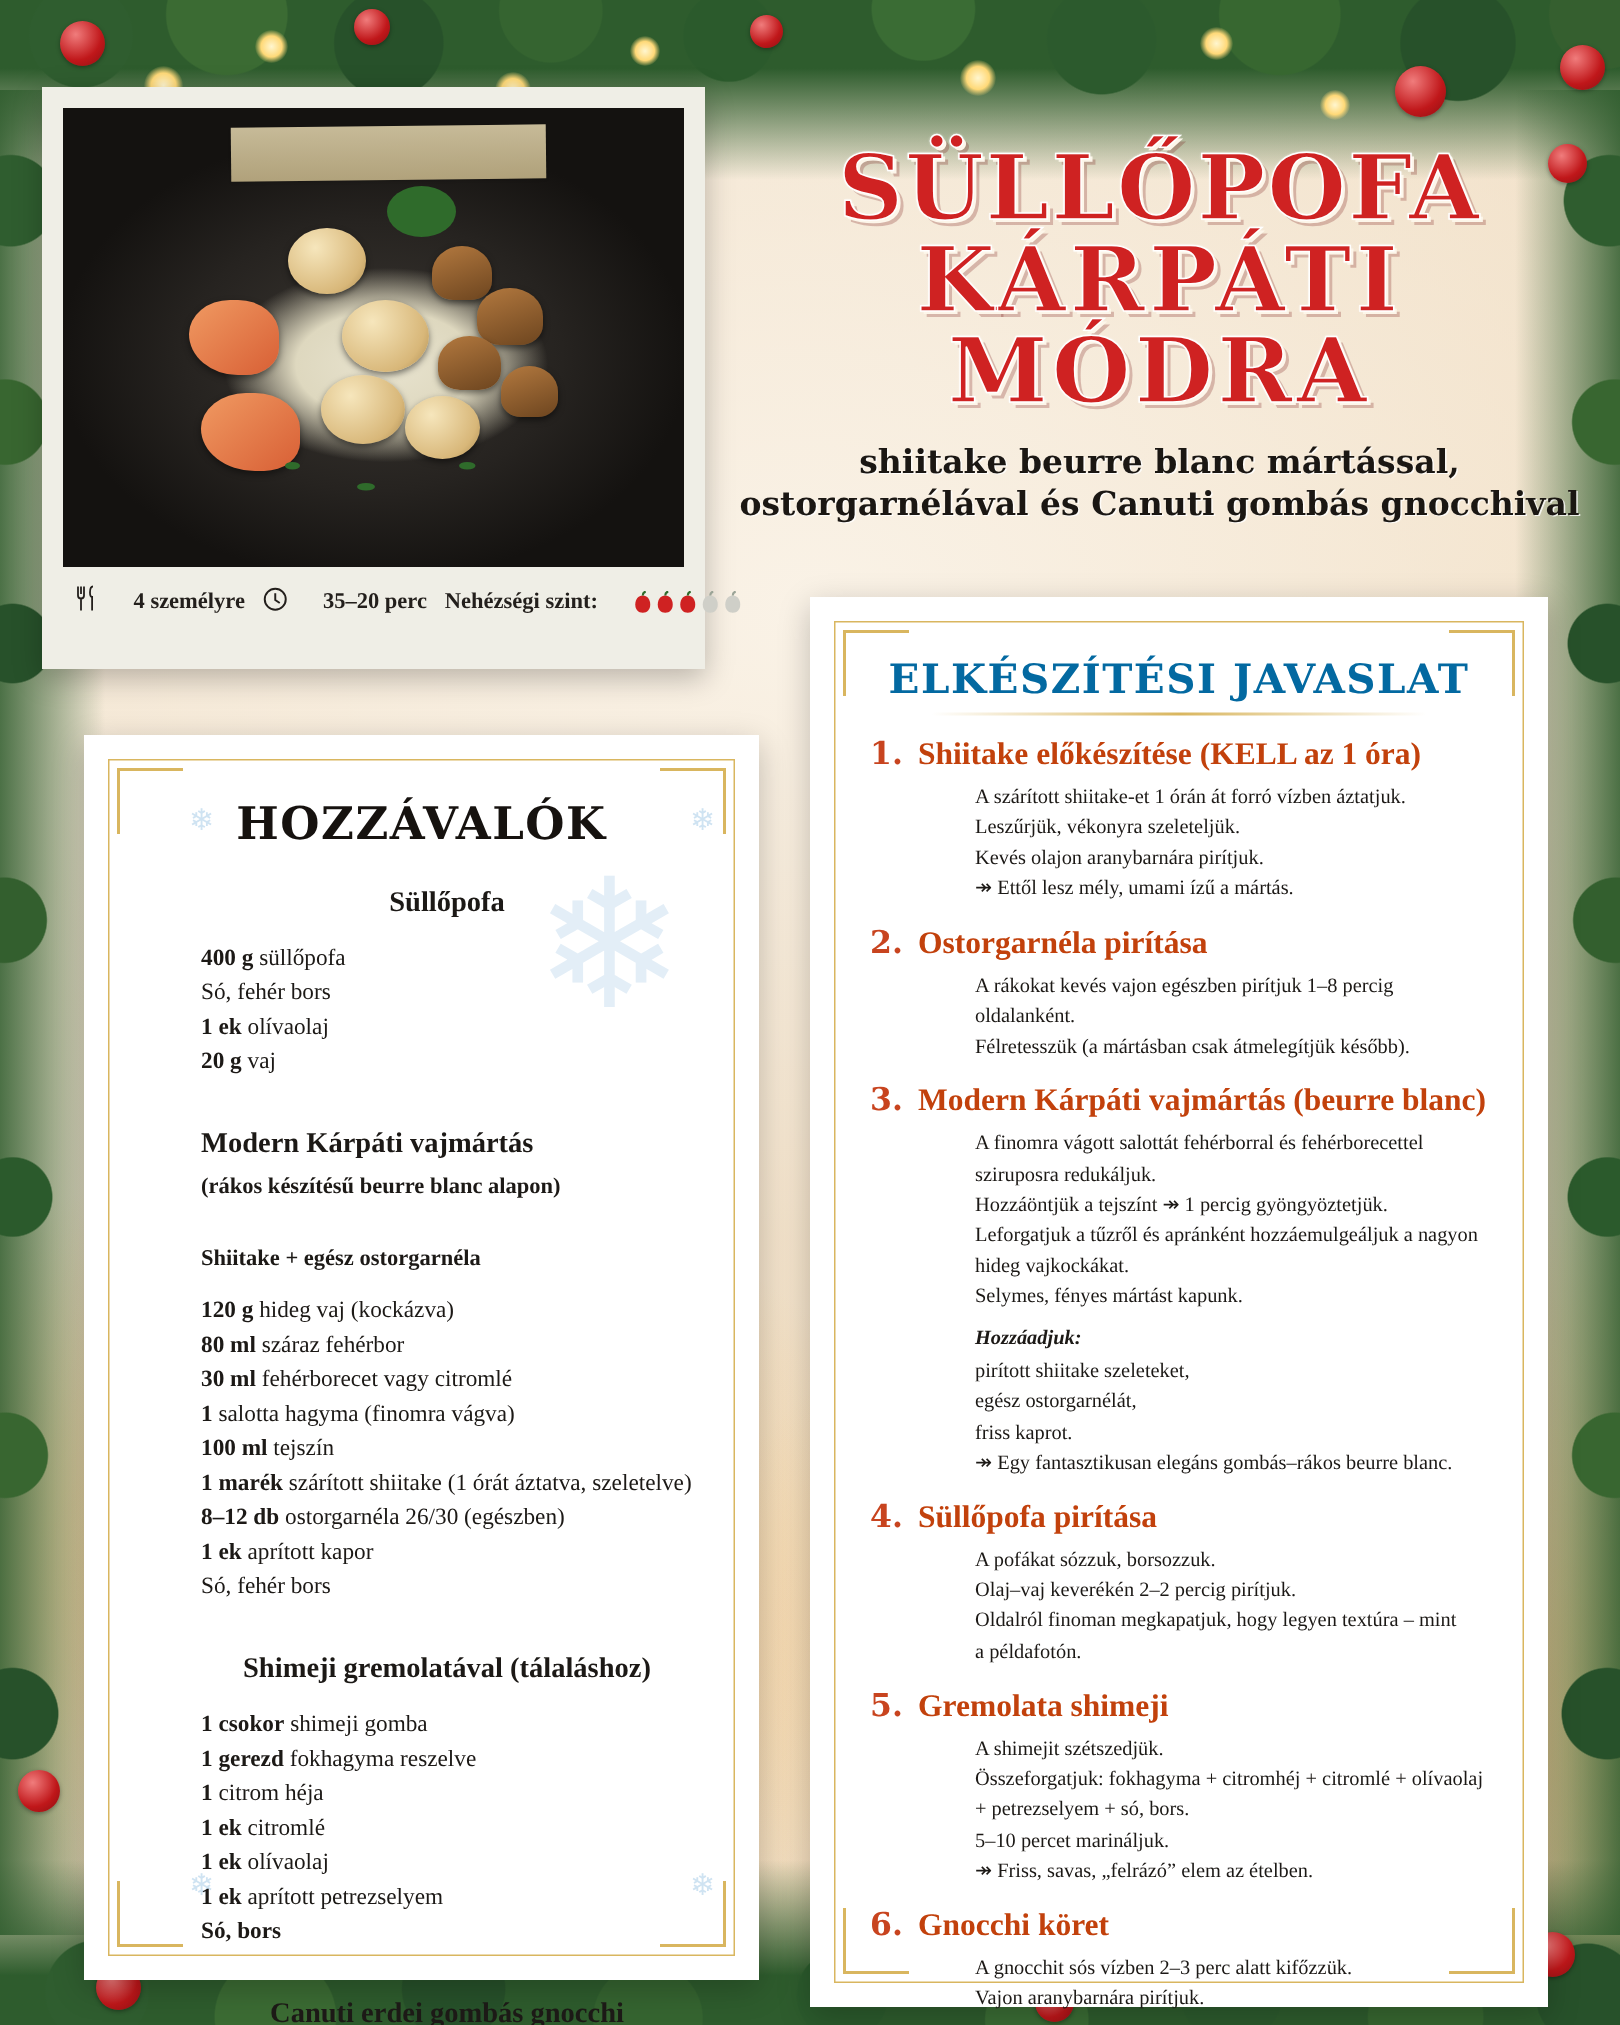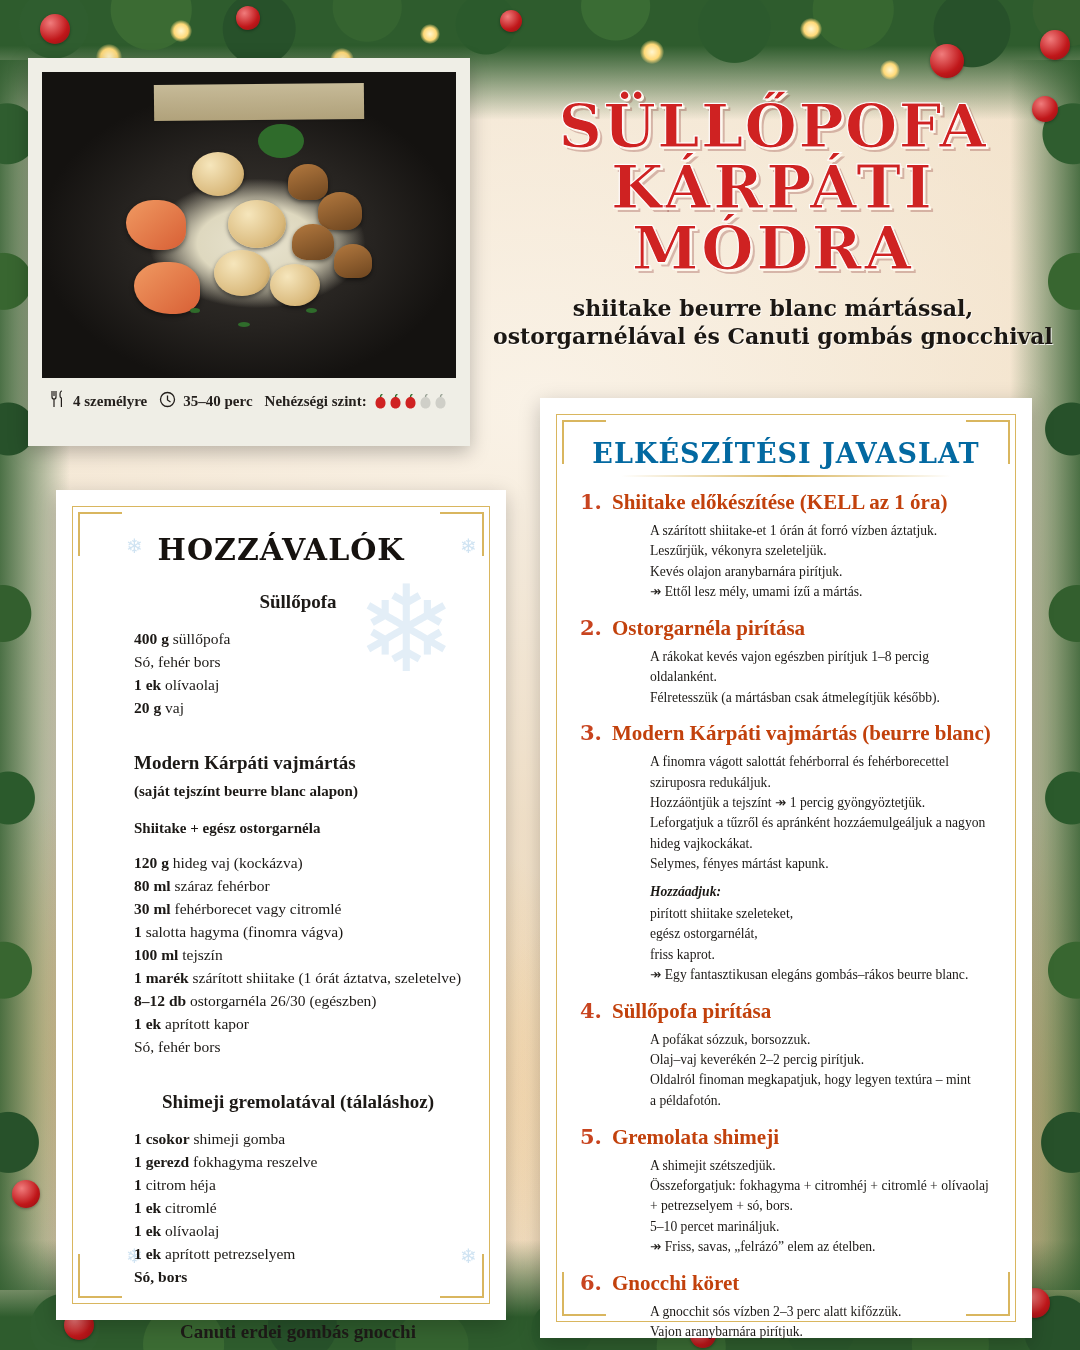--- a/index.html
+++ b/index.html
@@ -118,21 +118,21 @@
   .photo .scallop { position:absolute; border-radius:50%; background: radial-gradient(circle at 35% 30%, #f6e6bc, #d8b779 70%, #a9874c); box-shadow:0 2px 4px rgba(0,0,0,.5); }
   .photo .shrimp { position:absolute; border-radius:50% 50% 40% 60%; background: linear-gradient(140deg,#f09a62,#d85f35); box-shadow:0 2px 5px rgba(0,0,0,.45); }
   .photo .mush { position:absolute; border-radius:50% 50% 35% 35%; background: linear-gradient(160deg,#b3793f,#6d451f); box-shadow:0 2px 4px rgba(0,0,0,.5);}
   .photo .herb { position:absolute; border-radius:50%; background:#2f6b2b; }
 
   .meta-row {
     display: flex; align-items: center; gap: 12px;
     padding: 12px 4px 0 8px;
     font-size: 15px; color: #231f1c;
   }
-  .meta-item { display: flex; align-items: center; gap: 7px; white-space: nowrap; }
+  .meta-item { display: flex; align-items: center; gap: 23px; white-space: nowrap; }
   .meta-item b { font-weight: 700; }
   .chilis { display: inline-flex; gap: 2px; }
   .chili { width: 13px; height: 15px; display: inline-block; }
 
   
   .title-block {
     position: absolute;
     left: 480px; top: 96px;
     width: 586px;
     text-align: center;
@@ -291,21 +291,21 @@
       </span>
       <b>4 személyre</b>
     </span>
     <span class="meta-item">
       <span>
         <svg width="17" height="17" viewBox="0 0 17 17">
             <circle cx="8.5" cy="8.5" r="7" stroke="#231f1c" stroke-width="1.3" fill="none"></circle>
             <path d="M8.5 4.5V9l3 2" stroke="#231f1c" stroke-width="1.3" fill="none"></path>
           </svg>
       </span>
-      <b>35–40 perc</b>
+      <b>35–20 perc</b>
     </span>
     <span class="meta-item">
       <b>Nehézségi szint:</b>
       <span class="chilis">
         <span class="chili"><svg width="13" height="15" viewBox="0 0 13 15">
               <path d="M6.5 3c3 0 5 2.6 5 6s-2 5.5-5 5.5S1.5 12.4 1.5 9s2-6 5-6z" fill="#cf2222"></path>
               <path d="M6.5 3c0-1.6.8-2.4 2-2.6" stroke="#2f6b2b" stroke-width="1.4" fill="none"></path>
             </svg></span>
         <span class="chili"><svg width="13" height="15" viewBox="0 0 13 15">
               <path d="M6.5 3c3 0 5 2.6 5 6s-2 5.5-5 5.5S1.5 12.4 1.5 9s2-6 5-6z" fill="#cf2222"></path>
@@ -354,22 +354,22 @@
 
   <div class="panel-title">HOZZÁVALÓK</div>
   <div class="ing-body" id="ing-body">
       <div class="ing-group-title center">Süllőpofa</div>
       <div class="ing-line"><b>400 g</b><span> süllőpofa</span></div>
       <div class="ing-line"><span>Só, fehér bors</span></div>
       <div class="ing-line"><b>1 ek</b><span> olívaolaj</span></div>
       <div class="ing-line"><b>20 g</b><span> vaj</span></div>
       <div class="ing-gap"></div>
       <div class="ing-group-title">Modern Kárpáti vajmártás</div>
-      <div class="ing-sub">(saját tejszínt beurre blanc alapon)</div>
-      <div class="ing-sub" style="margin-top: 16px;">Shiitake + egész ostorgarnéla</div>
+      <div class="ing-sub">(rákos készítésű beurre blanc alapon)</div>
+      <div class="ing-sub" style="margin-top: 27px;">Shiitake + egész ostorgarnéla</div>
       <div class="ing-line"><b>120 g</b><span> hideg vaj (kockázva)</span></div>
       <div class="ing-line"><b>80 ml</b><span> száraz fehérbor</span></div>
       <div class="ing-line"><b>30 ml</b><span> fehérborecet vagy citromlé</span></div>
       <div class="ing-line"><b>1</b><span> salotta hagyma (finomra vágva)</span></div>
       <div class="ing-line"><b>100 ml</b><span> tejszín</span></div>
       <div class="ing-line"><b>1 marék</b><span> szárított shiitake (1 órát áztatva, szeletelve)</span></div>
       <div class="ing-line"><b>8–12 db</b><span> ostorgarnéla 26/30 (egészben)</span></div>
       <div class="ing-line"><b>1 ek</b><span> aprított kapor</span></div>
       <div class="ing-line"><span>Só, fehér bors</span></div>
       <div class="ing-gap"></div>

